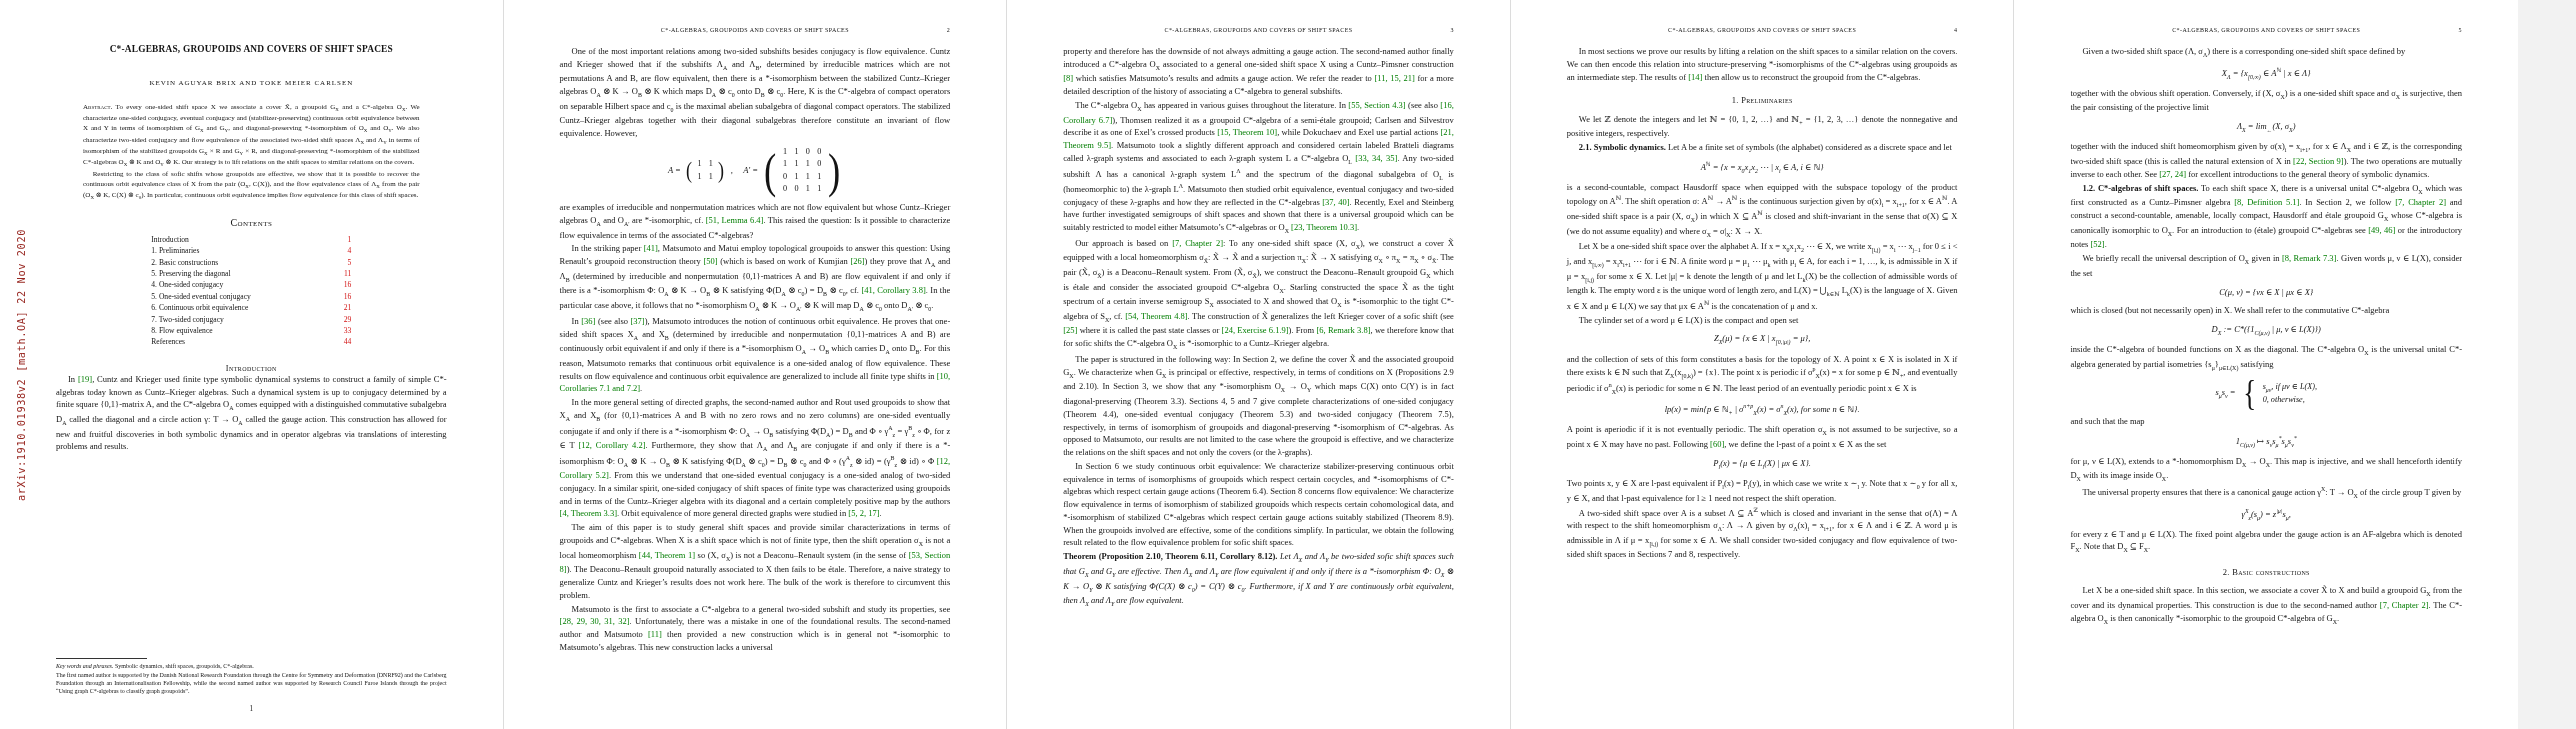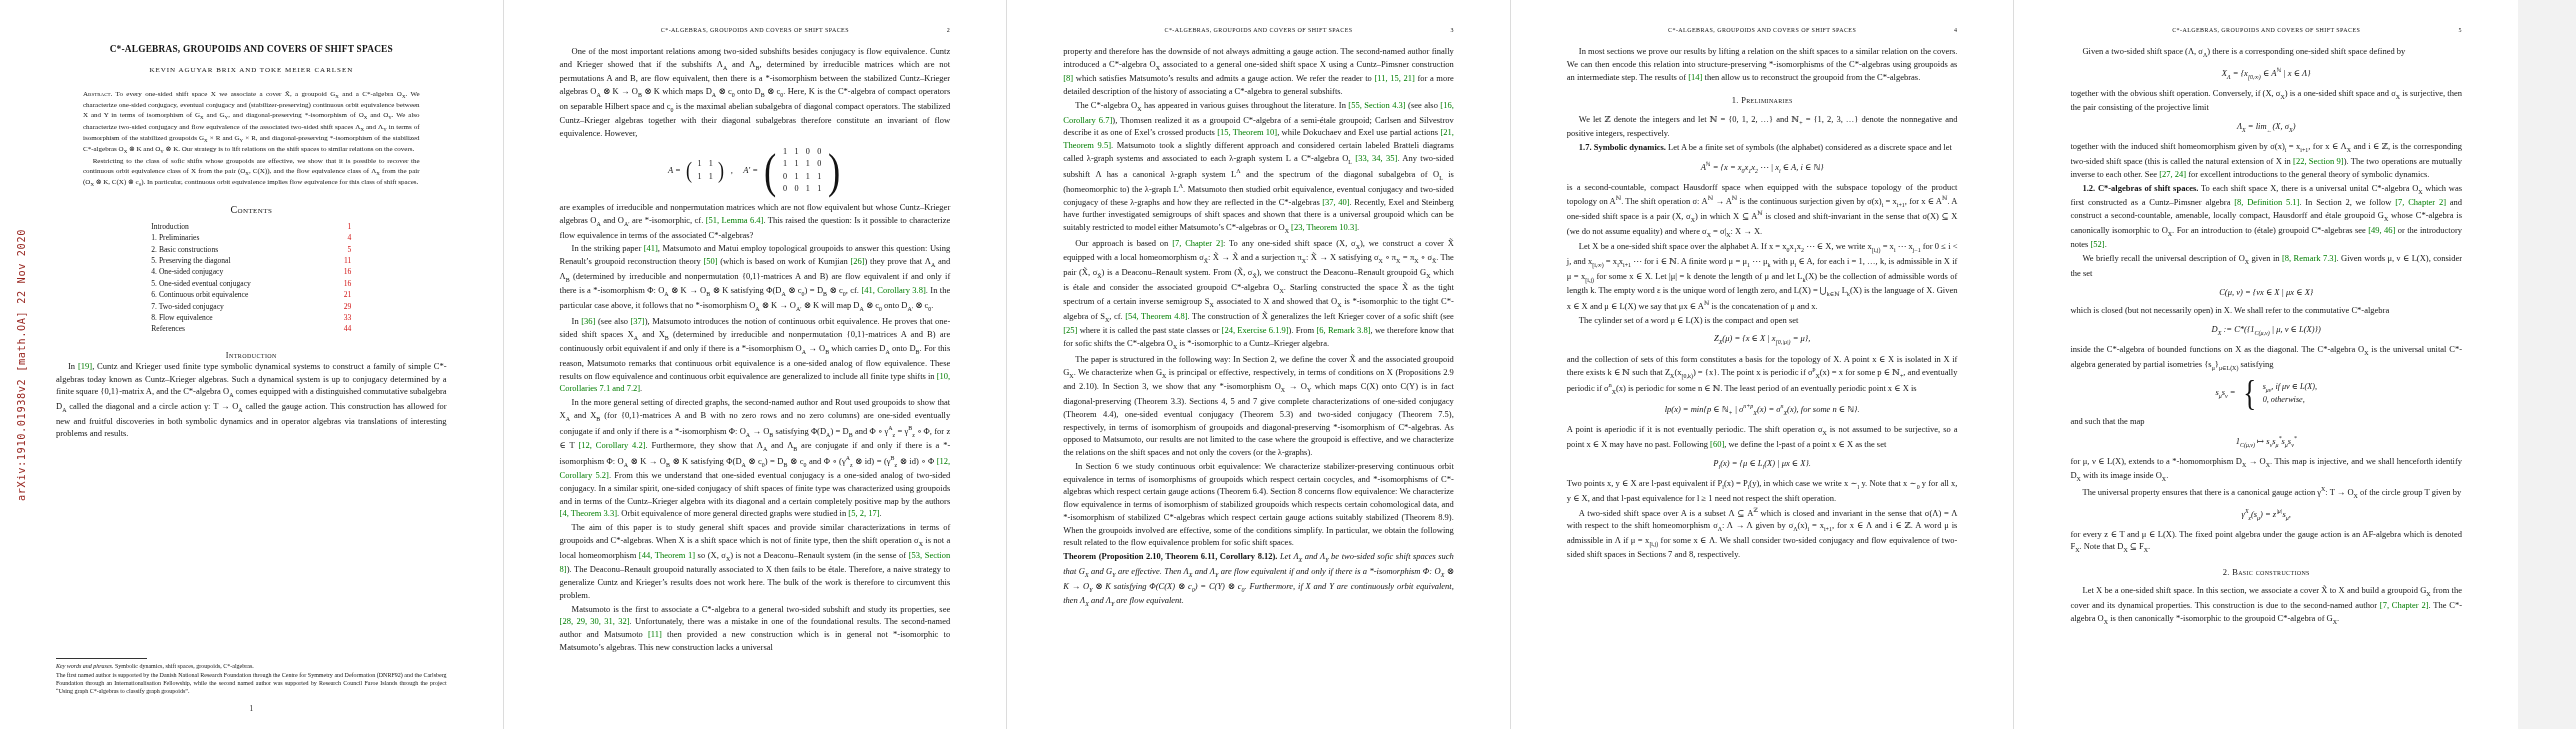--- a/index.html
+++ b/index.html
@@ -8,21 +8,21 @@
   .page{position:relative;width:515px;height:729px;background:#ffffff;box-sizing:border-box;
         padding:27px 56px 16px;overflow:hidden;border-right:0.6px solid #dcdcdc;display:flex;flex-direction:column;}
   .page:last-child{border-right:none;}
   
   .arxiv-stamp{position:absolute;left:20.7px;top:50%;transform:translate(-50%,-50%) rotate(-90deg);
                transform-origin:center;white-space:nowrap;font-family:"DejaVu Sans Mono","Liberation Mono",monospace;
                font-size:10.3px;letter-spacing:0.6px;color:#982822;z-index:5;}
   
   .p1-inner{display:flex;flex-direction:column;height:100%;}
   .title{margin:17px 0 0;text-align:center;font-size:9.4px;font-weight:bold;letter-spacing:.02em;}
-  .authors{margin-top:12px;text-align:center;font-size:7px;letter-spacing:.14em;}
+  .authors{margin-top:25px;text-align:center;font-size:7px;letter-spacing:.14em;}
   .abstract{margin:16px 27px 0;font-size:7px;line-height:1.42;text-align:justify;}
   .abstract p{margin:0;}
   .abstract .abs-indent{text-indent:9.7px;}
   .abs-label{font-variant:small-caps;}
   .contents-title{margin-top:14.6px;text-align:center;font-variant:small-caps;font-size:10px;letter-spacing:.04em;}
   .toc{width:200px;margin:6px auto 0;font-size:7.6px;line-height:1.5;}
   .toc-row{display:flex;}
   .toc-page{margin-left:auto;color:#d21414;}
   .intro-heading{margin-top:16px;text-align:center;font-variant:small-caps;font-size:8.2px;letter-spacing:.05em;}
   .intro-para{margin-top:6px;}
@@ -198,21 +198,21 @@
   <div class="page">
     <div class="running-head">
       <span class="rh-side"></span>
       <span class="rh-title">C*-ALGEBRAS, GROUPOIDS AND COVERS OF SHIFT SPACES</span>
       <span class="rh-side">4</span>
     </div>
     <div class="page-body">
         <p class="para indent">In most sections we prove our results by lifting a relation on the shift spaces to a similar relation on the covers. We can then encode this relation into structure-preserving *-isomorphisms of the C*-algebras using groupoids as an intermediate step. The results of <span class="cite">[14]</span> then allow us to reconstruct the groupoid from the C*-algebras.</p>
         <div class="section-heading">1. Preliminaries</div>
         <p class="para indent">We let ℤ denote the integers and let ℕ = {0, 1, 2, …} and ℕ<sub>+</sub> = {1, 2, 3, …} denote the nonnegative and positive integers, respectively.</p>
-        <p class="para indent"><span class="lead">1.7. Symbolic dynamics.</span> Let A be a finite set of symbols (the alphabet) considered as a discrete space and let</p>
+        <p class="para indent"><span class="lead">2.1. Symbolic dynamics.</span> Let A be a finite set of symbols (the alphabet) considered as a discrete space and let</p>
         <div class="display">A<sup>ℕ</sup> = {x = x<sub>0</sub>x<sub>1</sub>x<sub>2</sub> ⋯ | x<sub>i</sub> ∈ A, i ∈ ℕ}</div>
         <p class="para">is a second-countable, compact Hausdorff space when equipped with the subspace topology of the product topology on A<sup>ℕ</sup>. The shift operation σ: A<sup>ℕ</sup> → A<sup>ℕ</sup> is the continuous surjection given by σ(x)<sub>i</sub> = x<sub>i+1</sub>, for x ∈ A<sup>ℕ</sup>. A one-sided shift space is a pair (X, σ<sub>X</sub>) in which X ⊆ A<sup>ℕ</sup> is closed and shift-invariant in the sense that σ(X) ⊆ X (we do not assume equality) and where σ<sub>X</sub> = σ|<sub>X</sub>: X → X.</p>
         <p class="para indent">Let X be a one-sided shift space over the alphabet A. If x = x<sub>0</sub>x<sub>1</sub>x<sub>2</sub> ⋯ ∈ X, we write x<sub>[i,j)</sub> = x<sub>i</sub> ⋯ x<sub>j−1</sub> for 0 ≤ i &lt; j, and x<sub>[i,∞)</sub> = x<sub>i</sub>x<sub>i+1</sub> ⋯ for i ∈ ℕ. A finite word μ = μ<sub>1</sub> ⋯ μ<sub>k</sub> with μ<sub>i</sub> ∈ A, for each i = 1, …, k, is admissible in X if μ = x<sub>[i,j)</sub> for some x ∈ X. Let |μ| = k denote the length of μ and let L<sub>k</sub>(X) be the collection of admissible words of length k. The empty word ε is the unique word of length zero, and L(X) = ⋃<sub>k∈ℕ</sub> L<sub>k</sub>(X) is the language of X. Given x ∈ X and μ ∈ L(X) we say that μx ∈ A<sup>ℕ</sup> is the concatenation of μ and x.</p>
         <p class="para indent">The cylinder set of a word μ ∈ L(X) is the compact and open set</p>
         <div class="display">Z<sub>X</sub>(μ) = {x ∈ X | x<sub>[0,|μ|)</sub> = μ},</div>
         <p class="para">and the collection of sets of this form constitutes a basis for the topology of X. A point x ∈ X is isolated in X if there exists k ∈ ℕ such that Z<sub>X</sub>(x<sub>[0,k)</sub>) = {x}. The point x is periodic if σ<sup>p</sup><sub>X</sub>(x) = x for some p ∈ ℕ<sub>+</sub>, and eventually periodic if σ<sup>n</sup><sub>X</sub>(x) is periodic for some n ∈ ℕ. The least period of an eventually periodic point x ∈ X is</p>
         <div class="display">lp(x) = min{p ∈ ℕ<sub>+</sub> | σ<sup>n+p</sup><sub>X</sub>(x) = σ<sup>n</sup><sub>X</sub>(x), for some n ∈ ℕ}.</div>
         <p class="para">A point is aperiodic if it is not eventually periodic. The shift operation σ<sub>X</sub> is not assumed to be surjective, so a point x ∈ X may have no past. Following <span class="cite">[60]</span>, we define the l-past of a point x ∈ X as the set</p>
         <div class="display">P<sub>l</sub>(x) = {μ ∈ L<sub>l</sub>(X) | μx ∈ X}.</div>
         <p class="para">Two points x, y ∈ X are l-past equivalent if P<sub>l</sub>(x) = P<sub>l</sub>(y), in which case we write x ∼<sub>l</sub> y. Note that x ∼<sub>0</sub> y for all x, y ∈ X, and that l-past equivalence for l ≥ 1 need not respect the shift operation.</p>

